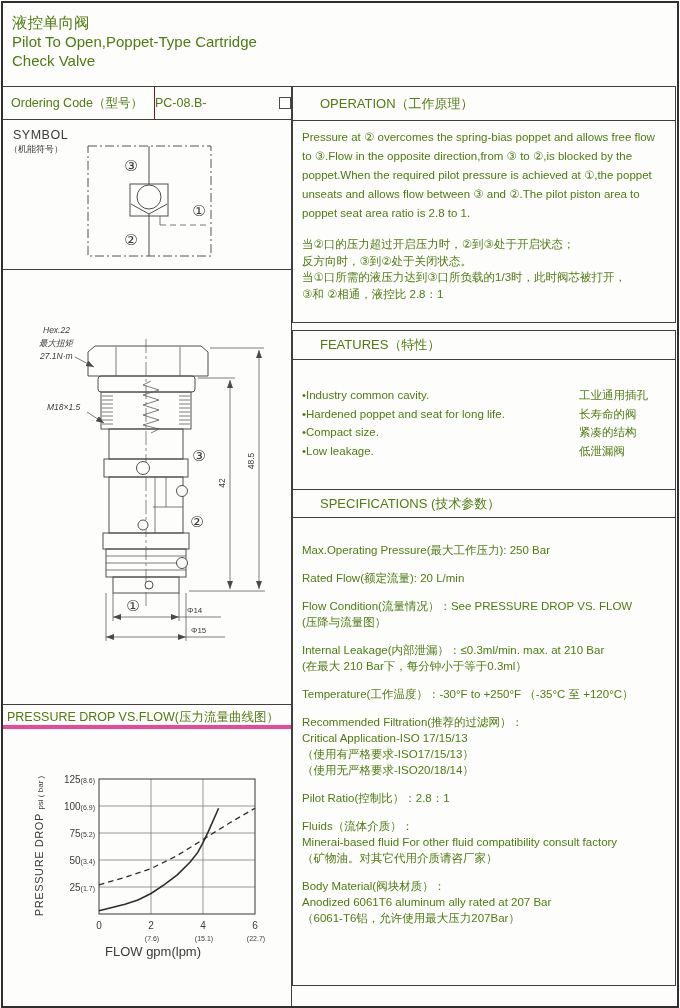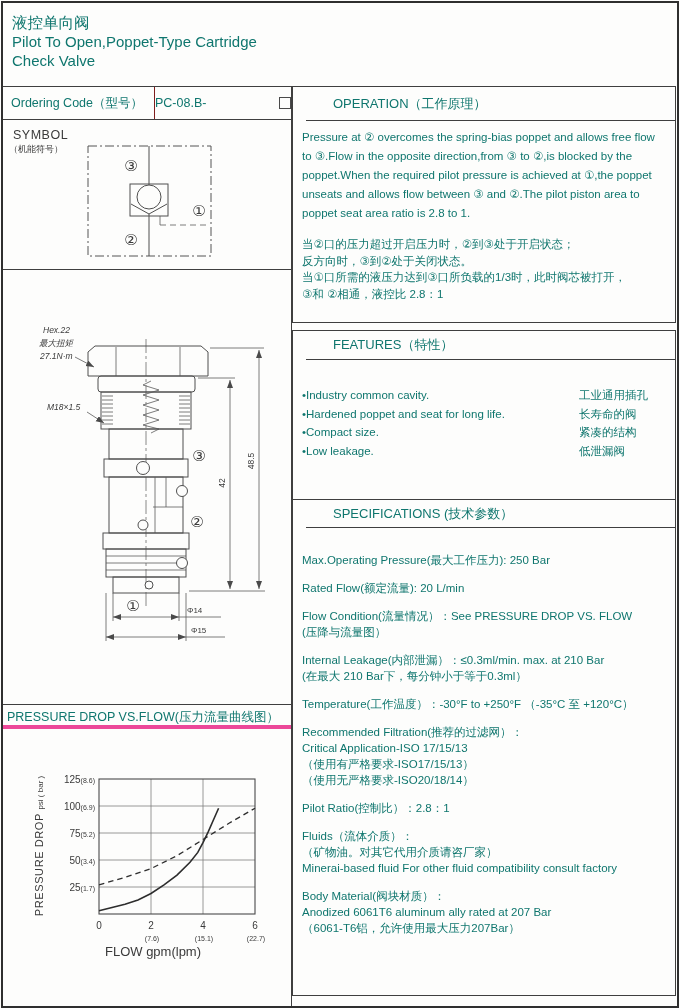--- a/index.html
+++ b/index.html
@@ -1,17 +1,17 @@
 <!DOCTYPE html>
 <html><head>
 <meta charset="utf-8">
 <style>
   html,body{margin:0;padding:0;background:#e8e8e8;}
   .page{position:relative;width:680px;height:1008px;background:#fdfdfc;
-        font-family:"Liberation Sans","DejaVu Sans",sans-serif;color:#0f766e;
+        font-family:"Liberation Sans","DejaVu Sans",sans-serif;color:#4d7c0f;
         overflow:hidden;margin:0 auto;}
   .page-border{position:absolute;left:1px;top:1px;right:1px;bottom:0px;
         border:2px solid #2f2f2f;pointer-events:none;}
   .abs{position:absolute;}
 
   
   .title-block{left:12px;top:13px;line-height:19px;}
   .title-cn{font-size:15.5px;}
   .title-en{font-size:15px;}
 
@@ -29,35 +29,35 @@
         border-bottom:1px solid #3f3f3f;}
   .drawing-sec{position:absolute;left:0;top:182px;width:100%;height:435px;}
   .chart-header{position:absolute;left:0;top:617px;width:100%;height:25px;
         border-top:1px solid #3f3f3f;border-bottom:4px solid #ec4899;
         font-size:12.5px;line-height:25px;padding-left:4px;box-sizing:border-box;white-space:nowrap;}
   .chart-sec{position:absolute;left:0;top:643px;width:100%;height:276px;}
 
   
   .rbox{left:292px;width:384px;border:1px solid #3f3f3f;box-sizing:border-box;background:#fdfdfc;}
   .rbox-header{border-bottom:1px solid #3f3f3f;font-size:13px;padding-left:27px;
-        display:flex;align-items:center;white-space:nowrap;margin-left:13px;}
+        display:flex;align-items:center;white-space:nowrap;}
   .op-box{top:86px;height:237px;}
   .op-box .rbox-header{height:33px;}
   .op-body{padding:7px 8px 0 9px;font-size:11.5px;}
   .op-en{line-height:19px;text-align:left;}
   .op-cn{margin-top:13px;line-height:16.5px;}
 
   .feat-box{top:330px;height:172px;}
   .feat-box .rbox-header{height:28px;}
   .feat-body{padding:26px 8px 0 9px;font-size:11.5px;}
   .feat-row{display:flex;line-height:18.5px;}
   .feat-en{width:277px;}
   .feat-cn{flex:1;}
 
-  .spec-box{top:499px;height:497px;}
+  .spec-box{top:489px;height:497px;}
   .spec-box .rbox-header{height:27px;}
   .spec-body{padding:24px 10px 0 9px;font-size:11.5px;}
   .spec-item{margin-bottom:12px;line-height:16px;}
 
   svg text{font-family:"Liberation Sans","DejaVu Sans",sans-serif;fill:#3a3a3a;}
   .dwg-line{stroke:#4f4f4f;stroke-width:1;fill:none;}
   .dwg-thin{stroke:#5a5a5a;stroke-width:0.8;fill:none;}
   .dwg-fill{stroke:#4f4f4f;stroke-width:1;fill:#fdfdfc;}
 </style>
 </head>
@@ -279,22 +279,22 @@
         <div>Recommended Filtration(推荐的过滤网）：</div>
         <div>Critical Application-ISO 17/15/13</div>
         <div>（使用有严格要求-ISO17/15/13）</div>
         <div>（使用无严格要求-ISO20/18/14）</div>
       </div>
       <div class="spec-item">
         <div>Pilot Ratio(控制比）：2.8：1</div>
       </div>
       <div class="spec-item">
         <div>Fluids（流体介质）：</div>
+        <div>Minerai-based fluid For other  fluid compatibility consult  factory</div>
         <div>（矿物油。对其它代用介质请咨厂家）</div>
-        <div>Minerai-based fluid For other  fluid compatibility consult  factory</div>
       </div>
       <div class="spec-item">
         <div>Body Material(阀块材质）：</div>
         <div>Anodized 6061T6 aluminum ally rated at 207 Bar</div>
         <div>（6061-T6铝，允许使用最大压力207Bar）</div>
       </div>
     </div>
   </div>
 </div>
 

